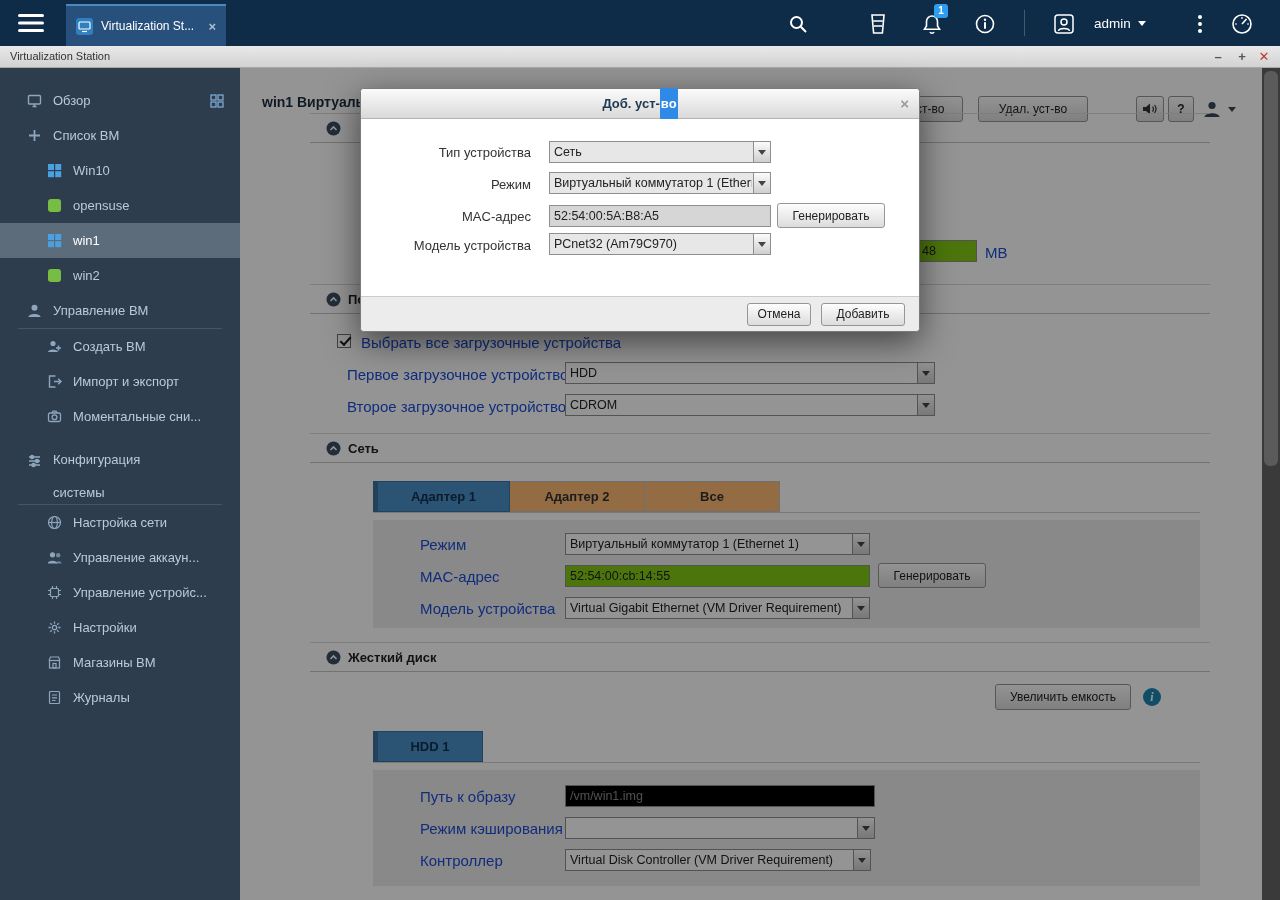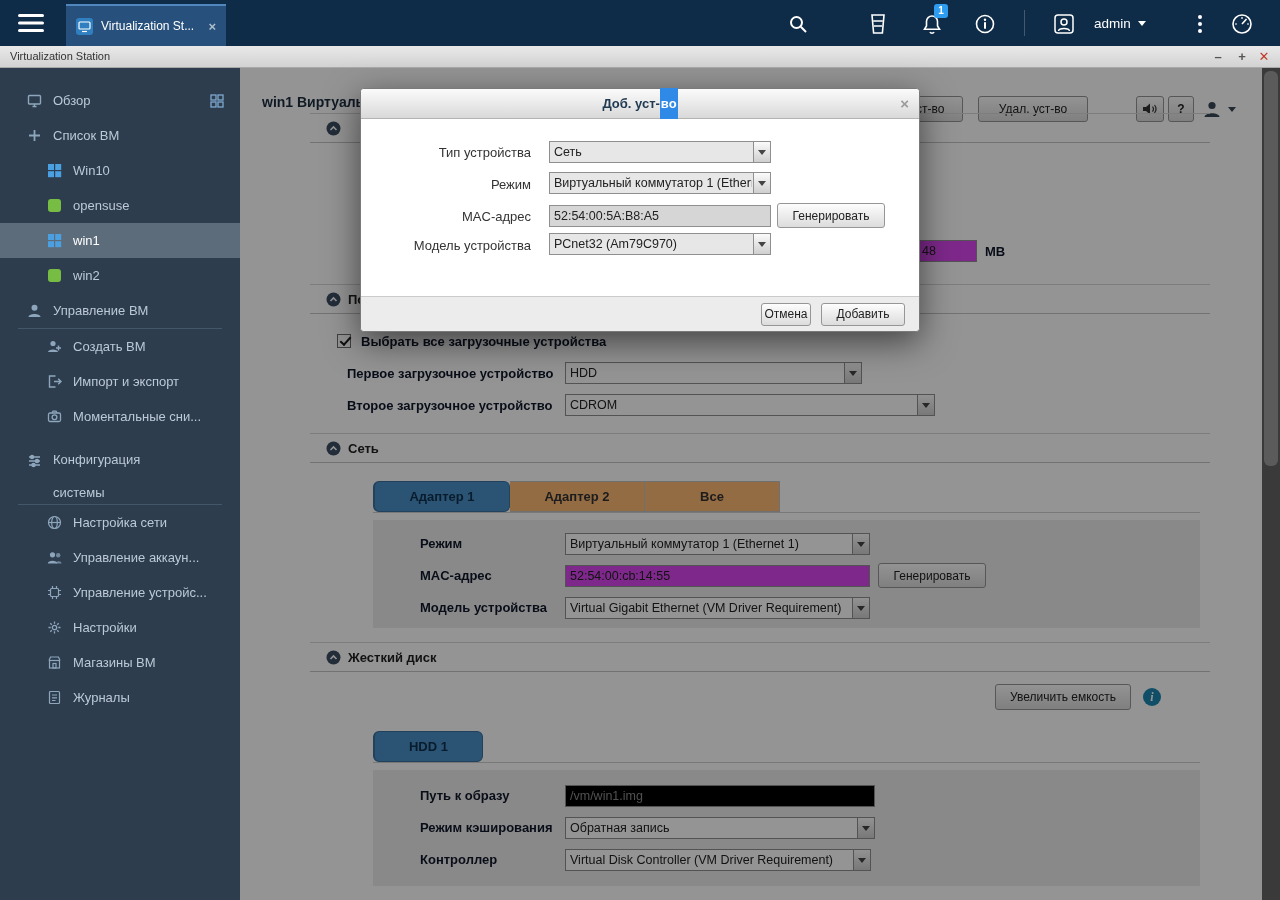--- a/index.html
+++ b/index.html
@@ -43,37 +43,37 @@
   .sdiv { height:1px; background:#44566a; margin:0 18px; }
 
   
   .main { position:absolute; left:240px; top:68px; width:1022px; height:832px; background:#fff; overflow:hidden; }
   .m-title { position:absolute; left:22px; top:26px; font-size:14px; font-weight:bold; color:#1c2e40; white-space:nowrap; }
   .btn { display:flex; align-items:center; justify-content:center; background:linear-gradient(#fdfdfd,#dcdcdc);
          border:1px solid #969696; border-radius:3px; font-size:12px; color:#222; cursor:pointer; white-space:nowrap; }
   .sec-h { position:absolute; left:70px; width:900px; height:30px; display:flex; align-items:center; padding-left:16px;
            border-bottom:1px solid #c4c4c4; border-top:1px solid #d8d8d8; gap:7px; }
   .sec-t { font-size:13px; font-weight:bold; color:#222; white-space:nowrap; }
-  .flabel { position:absolute; font-size:13px; color:#0f172a; white-space:nowrap;font-weight:bold; }
+  .flabel { position:absolute; font-size:15px; color:#1d4ed8; white-space:nowrap; }
   .sel { position:absolute; height:22px; background:#fff; border:1px solid #8f8f8f; cursor:pointer; }
   .sel .t { display:block; line-height:20px; font-size:12.5px; color:#222; padding:0 4px; margin-right:18px;
             white-space:nowrap; overflow:hidden; }
   .sel .a { position:absolute; right:0; top:0; bottom:0; width:17px; border-left:1px solid #8f8f8f;
             background:linear-gradient(#fbfbfb,#cfcfcf); display:flex; align-items:center; justify-content:center; }
   .sel .a::after { content:""; border:4px solid transparent; border-top:5px solid #444; margin-top:5px; }
-  .tin { position:absolute; height:22px; border:1px solid #8f8f8f; background:#d946ef; font-size:12.5px; color:#222;
+  .tin { position:absolute; height:22px; border:1px solid #8f8f8f; background:#84cc16; font-size:12.5px; color:#222;
          padding:0 4px; font-family:inherit; }
   .tin.gray { background:#000000; color:#8b8b8b; }
   .cb { position:absolute; width:14px; height:14px; background:#fcfcfc; border:1px solid #6f6f6f; cursor:pointer; }
   .cb.on::after { content:""; position:absolute; left:2px; top:2px; width:9px; height:4px;
                   border-left:2px solid #1a1a1a; border-bottom:2px solid #1a1a1a; transform:rotate(-48deg); }
   .vtabs { position:absolute; display:flex; border-bottom:1px solid #cfcfcf; }
   .vtab { height:31px; line-height:30px; text-align:center; font-size:13px; font-weight:bold; color:#333;
           background:#fdba74; border:1px solid #c2c2c2; border-left:none; cursor:pointer; }
-  .vtab:first-child { border-left:2px solid #eab308;border-radius:6px; }
+  .vtab:first-child { border-left:5px solid #eab308; }
   .vtab.on { background:#4a8fc7; border-color:#3a719f; color:#10314f; }
   .panel { position:absolute; background:#ececec; }
   .inf { position:absolute; width:18px; height:18px; border-radius:50%; background:#1c86b0; color:#fff;
          font:italic bold 12px "Liberation Serif",serif; display:flex; align-items:center; justify-content:center; cursor:pointer; }
   .dim { position:absolute; left:0; top:0; width:1022px; height:832px; background:rgba(0,0,0,0.42); z-index:50; pointer-events:none; }
 
   
   .modal { position:absolute; left:360px; top:88px; width:560px; z-index:100; border:1px solid #7a7a7a;
            border-radius:4px; box-shadow:0 10px 34px rgba(0,0,0,.55); background:#fff; }
   .mt { height:30px; background:linear-gradient(#fbfbfb,#d9d9d9); border-bottom:1px solid #b3b3b3;
@@ -383,21 +383,21 @@
   <div class="sec-h" style="top:216px">
     <svg width="15" height="15">
         <circle cx="7.5" cy="7.5" r="7" fill="#3c4f63"></circle>
         <path d="M4.5 9l3-3 3 3" stroke="#fff" stroke-width="1.6" fill="none"></path>
       </svg>
     <span class="sec-t">Порядок загрузки</span>
   </div>
   <div class="cb on" style="left:97px;top:266px"></div>
   <span class="flabel" style="left:121px;top:266px">Выбрать все загрузочные устройства</span>
   <span class="flabel" style="left:107px;top:298px">Первое загрузочное устройство</span>
-  <div class="sel" style="left:325px;top:294px;width:297px">
+  <div class="sel" style="left:325px;top:294px;width:370px">
     <span class="t">HDD</span>
       <span class="a"></span>
   </div>
   <span class="flabel" style="left:107px;top:330px">Второе загрузочное устройство</span>
   <div class="sel" style="left:325px;top:326px;width:370px">
     <span class="t">CDROM</span>
       <span class="a"></span>
   </div>
 
   <div class="sec-h" style="top:365px">
@@ -438,21 +438,20 @@
   <div class="btn abs" style="left:755px;top:616px;width:136px;height:26px">Увеличить емкость</div>
   <div class="inf" style="left:903px;top:620px">i</div>
   <div class="vtabs" style="left:133px;top:663px;width:827px">
     <div class="vtab on" style="width:110px">HDD 1</div>
   </div>
   <div class="panel" style="left:133px;top:702px;width:827px;height:116px">
     <span class="flabel" style="left:47px;top:18px">Путь к образу</span>
     <input class="tin gray" style="left: 192px; top: 15px; width: 310px;" disabled="" value="/vm/win1.img">
     <span class="flabel" style="left:47px;top:50px">Режим кэширования</span>
     <div class="sel" style="left:192px;top:47px;width:310px">
-      <span class="t">Обратная запись</span>
         <span class="a"></span>
     </div>
     <span class="flabel" style="left:47px;top:82px">Контроллер</span>
     <div class="sel" style="left:192px;top:79px;width:306px">
       <span class="t">Virtual Disk Controller (VM Driver Requirement)</span>
         <span class="a"></span>
     </div>
   </div>
 
   <div class="dim"></div>
@@ -478,20 +477,20 @@
     <span class="mlab" style="top:90px">MAC-адрес</span>
     <input class="tin" style="left: 188px; top: 86px; width: 222px; background: rgb(214, 214, 214);" value="52:54:00:5A:B8:A5">
     <div class="btn abs" style="left:416px;top:84px;width:108px;height:25px">Генерировать</div>
     <span class="mlab" style="top:119px">Модель устройства</span>
     <div class="sel msel" style="left:188px;top:114px;width:222px">
       <span class="t">PCnet32 (Am79C970)</span>
         <span class="a"></span>
     </div>
   </div>
   <div class="mf">
-    <div class="btn" style="width:50px;height:23px">Отмена</div>
+    <div class="btn" style="width:64px;height:23px">Отмена</div>
     <div class="btn" style="width:84px;height:23px">Добавить</div>
   </div>
 </div>
 
 <div class="scrollbar">
   <div class="sb-thumb"></div>
 </div>
 
 </body></html>

